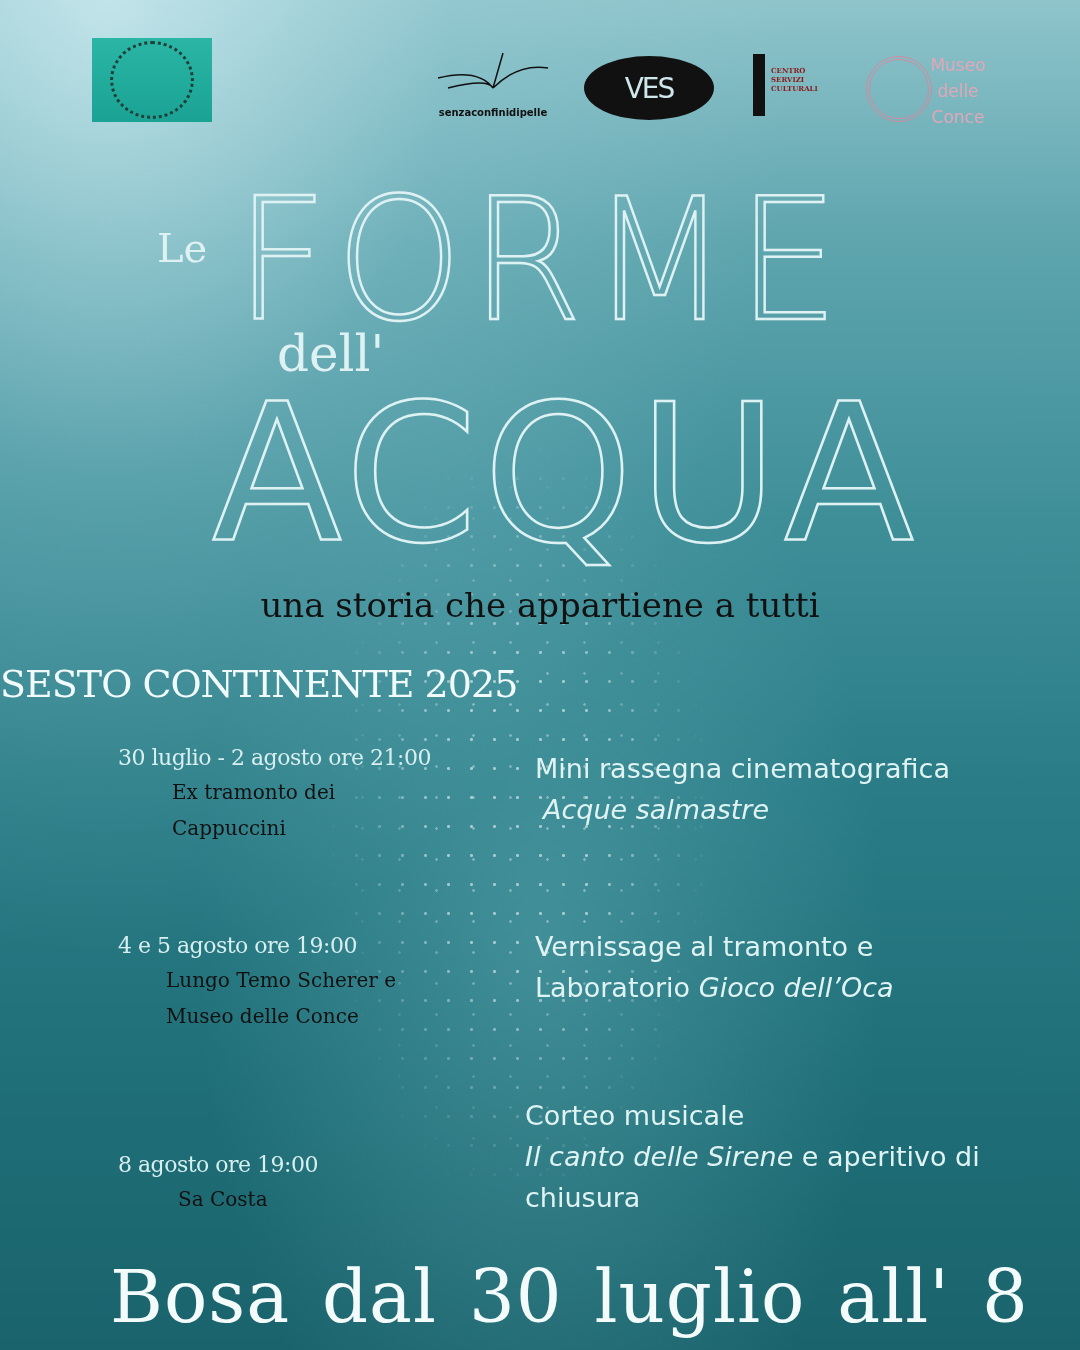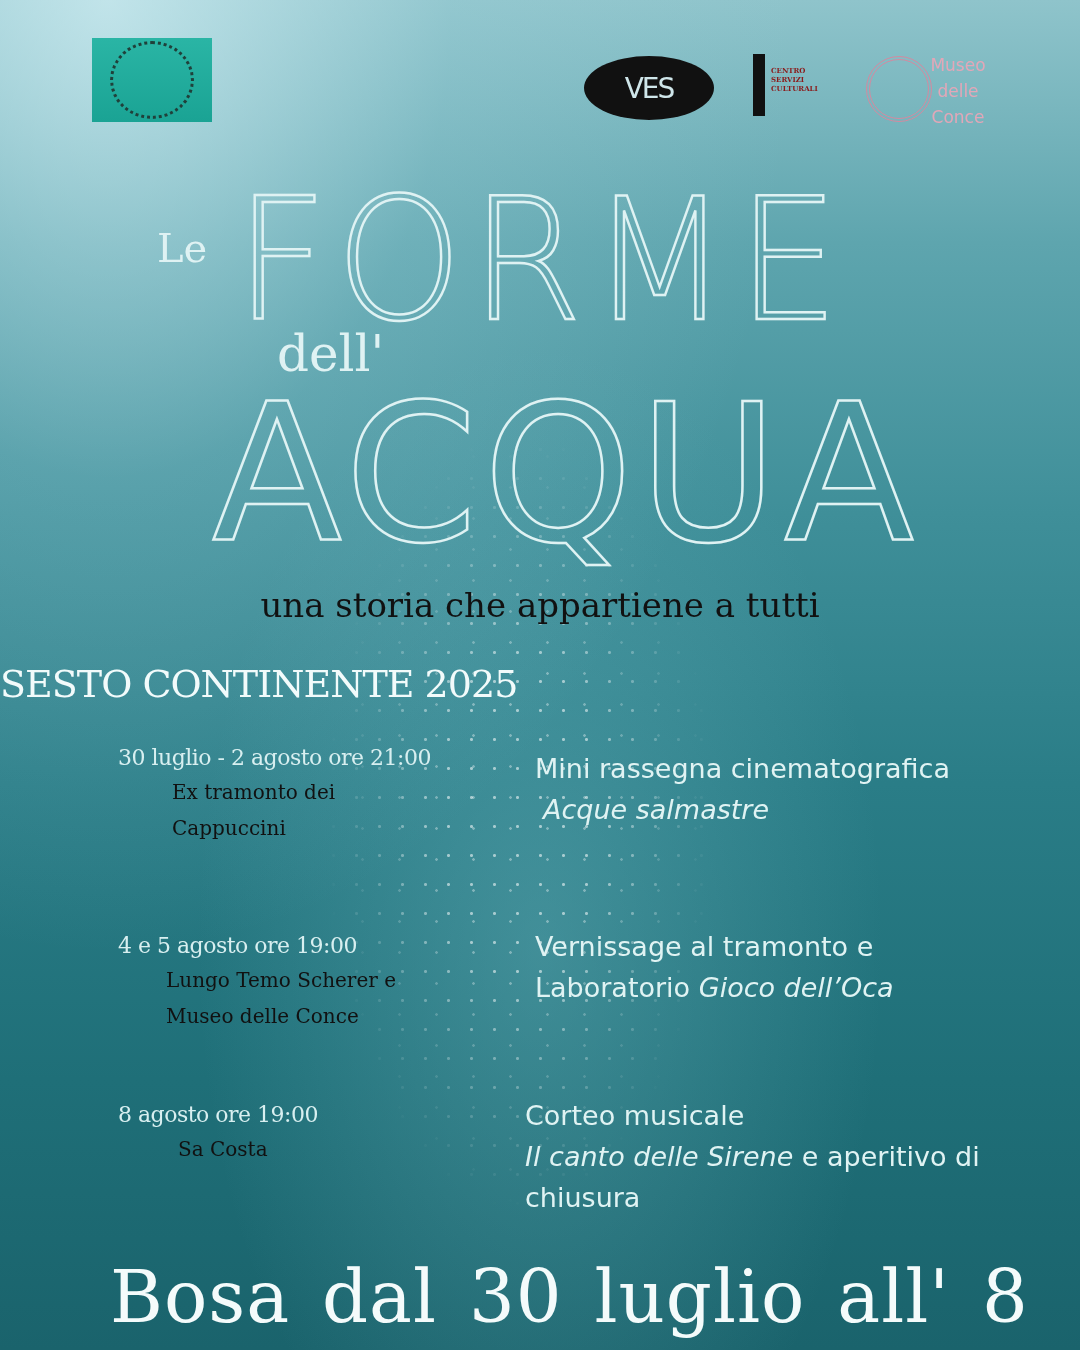--- a/index.html
+++ b/index.html
@@ -48,20 +48,26 @@
 </style>
 </head>
 <body>
 
 <div class="bubbles"></div>
 
 <div class="logos">
   <div class="logo logo-fish">
       <div class="ring"></div>
     </div>
+  <div class="logo logo-senza">
+    <svg width="130" height="55" viewBox="0 0 130 55">
+        <path d="M10 30 Q50 20 65 40 M65 40 L75 5 M65 40 Q90 15 120 20 M20 40 Q60 30 65 40" stroke="#111" stroke-width="1.5" fill="none"></path>
+      </svg>
+    <div class="t">senzaconfinidipelle</div>
+  </div>
   <div class="logo logo-ves">
       <span>VES</span>
     </div>
   <div class="logo logo-csc">
     <div class="fig"></div>
     <div class="t">CENTRO SERVIZI CULTURALI</div>
   </div>
   <div class="logo logo-museo">
     <div class="mark"></div>
     <div class="t" style="width:60px;">Museo delle Conce</div>
@@ -95,21 +101,21 @@
   <div style="padding-left:48px;padding-top:4px;">
     <div class="where">Lungo Temo Scherer e</div>
     <div class="where">Museo delle Conce</div>
   </div>
 </div>
 <div class="what" style="left:535px;top:926px;">
   <div>Vernissage al tramonto e</div>
   <div><span>Laboratorio </span><i>Gioco dell’Oca</i></div>
 </div>
 
-<div class="event" style="left:118px;top:1102px;">
+<div class="event" style="left:118px;top:1152px;">
   <div class="when">8 agosto ore 19:00</div>
   <div style="padding-left:60px;padding-top:4px;">
     <div class="where">Sa Costa</div>
   </div>
 </div>
 <div class="what" style="left:525px;top:1095px;">
   <div>Corteo musicale</div>
   <div><i>Il canto delle Sirene</i><span> e aperitivo di</span></div>
   <div>chiusura</div>
 </div>

